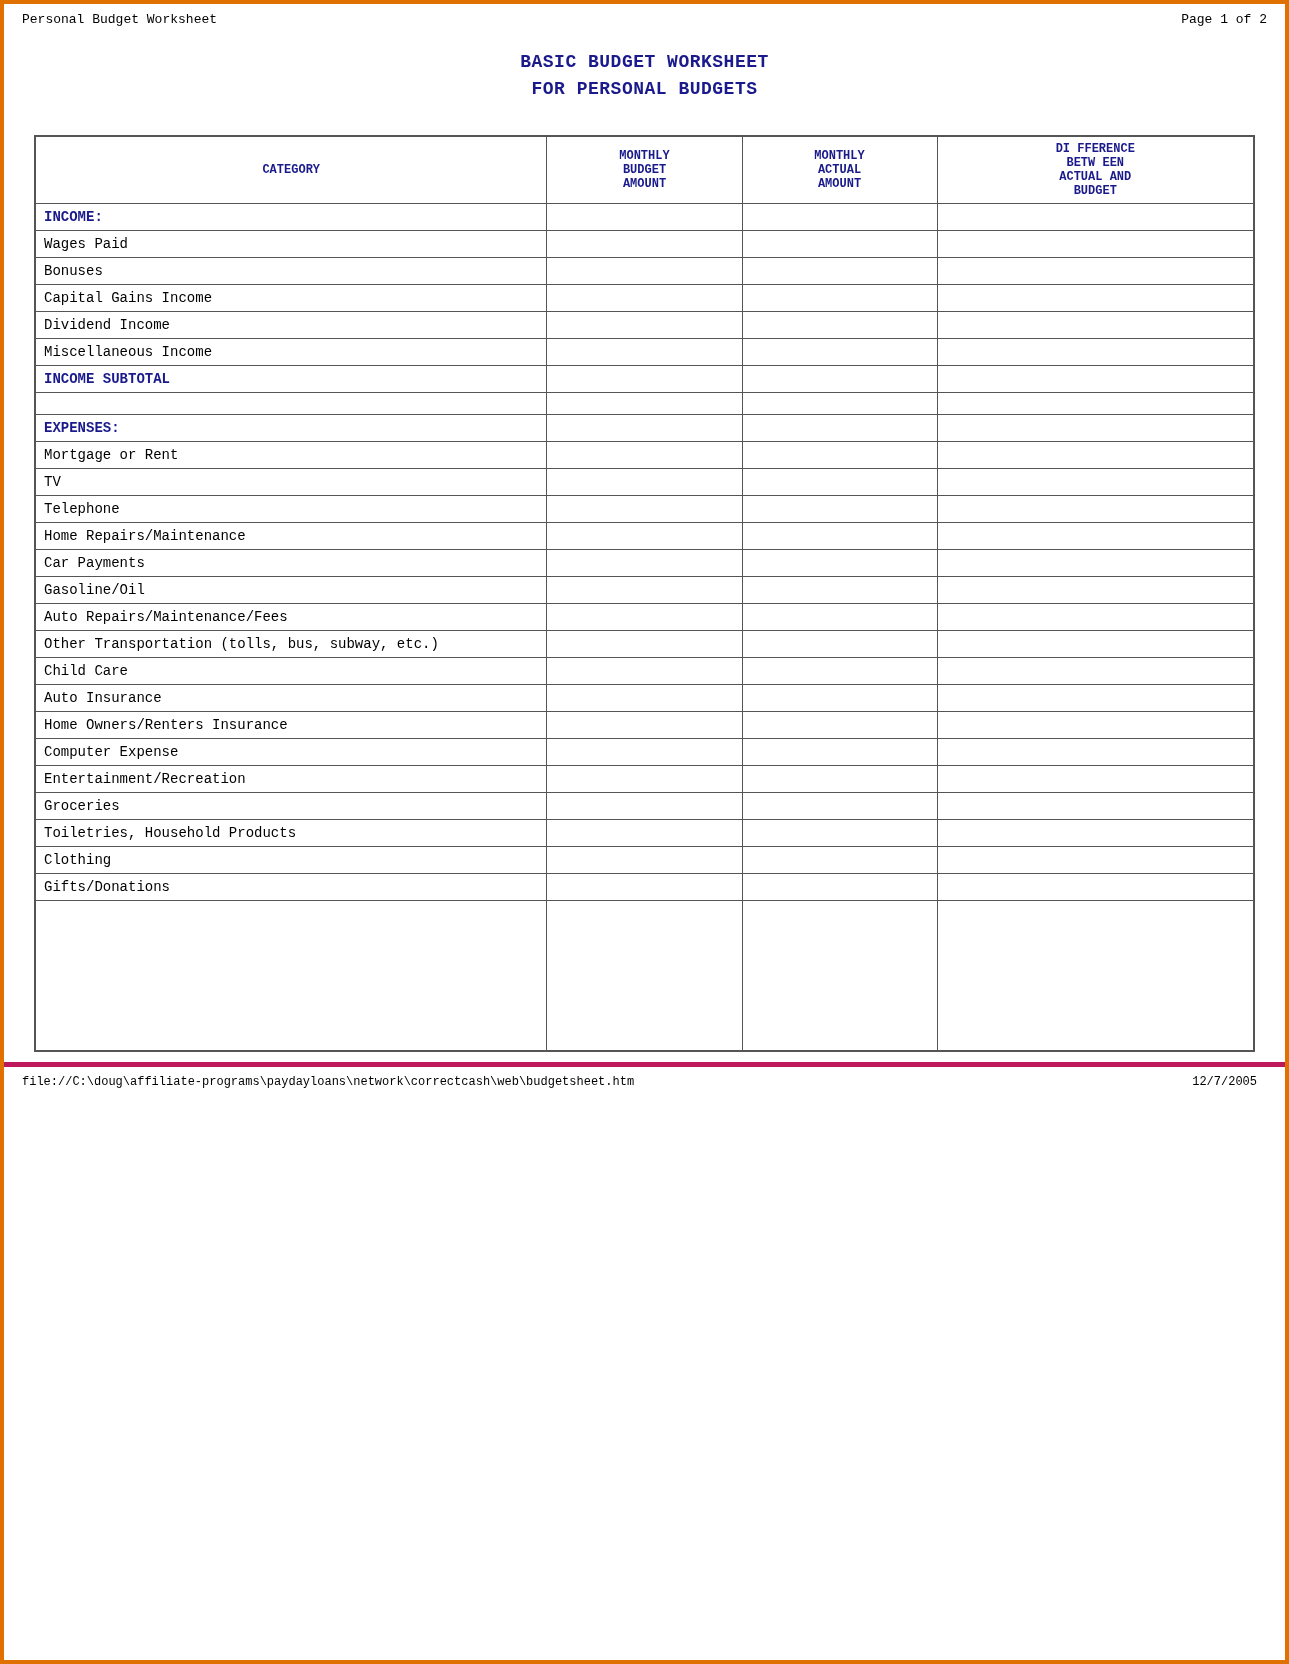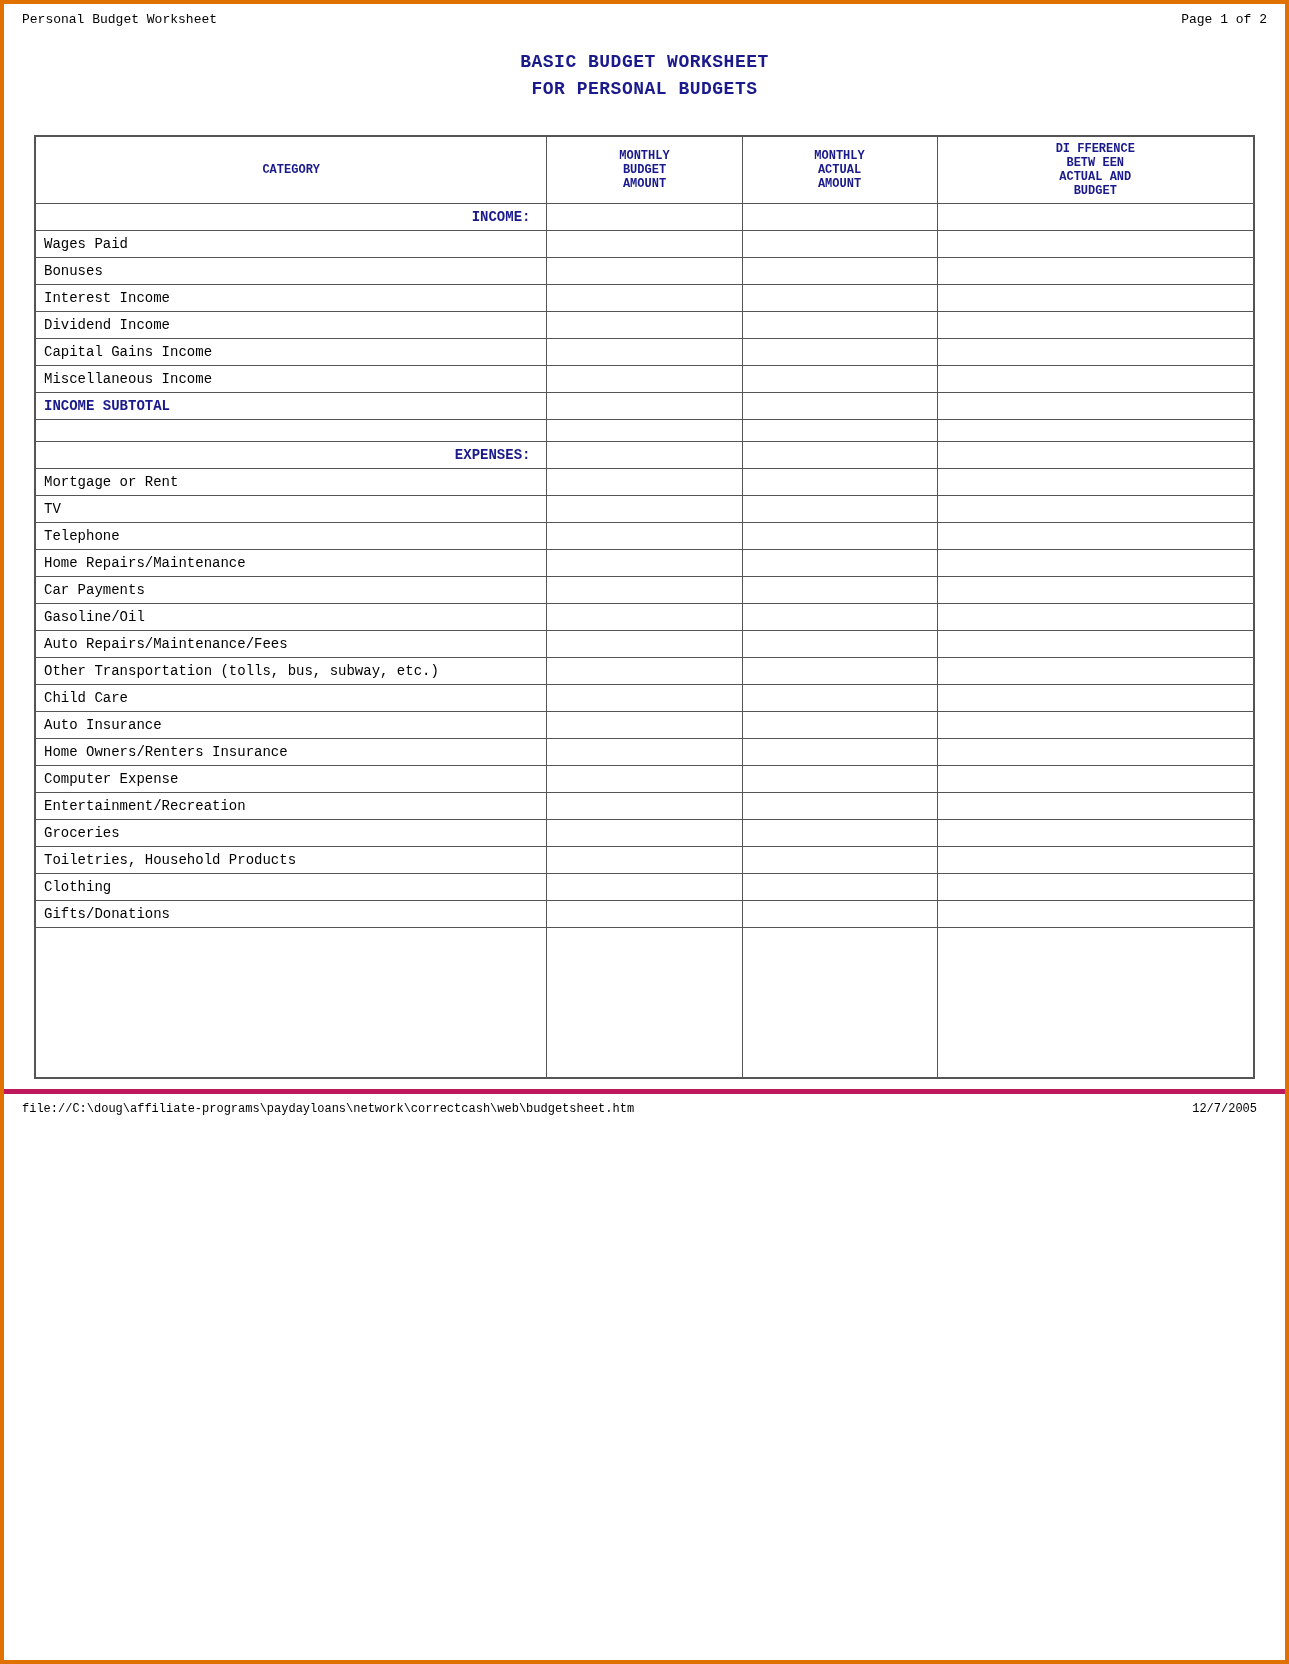--- a/index.html
+++ b/index.html
@@ -49,22 +49,21 @@
       font-weight: bold;
       text-align: center;
       font-size: 12px;
       vertical-align: middle;
     }
     .section-header td {
       font-weight: bold;
       color: #1a1a8c;
       background: #fff;
       font-size: 14px;
-      padding: 5px 16px;
-      text-align: right;
+      padding: 5px 8px;
     }
     .subtotal-row td {
       font-weight: bold;
       color: #1a1a8c;
       font-size: 14px;
       margin-top: 36px;
     }
     .data-row td {
       font-size: 14px;
       color: #000;
@@ -131,33 +130,27 @@
         <td class="col-monthly-actual"></td>
         <td class="col-difference"></td>
       </tr>
       <tr class="data-row">
         <td class="col-category">Bonuses</td>
         <td class="col-monthly-budget"></td>
         <td class="col-monthly-actual"></td>
         <td class="col-difference"></td>
       </tr>
       <tr class="data-row">
-        <td class="col-category">Interest Income</td>
+        <td class="col-category">Capital Gains Income</td>
         <td class="col-monthly-budget"></td>
         <td class="col-monthly-actual"></td>
         <td class="col-difference"></td>
       </tr>
       <tr class="data-row">
         <td class="col-category">Dividend Income</td>
-        <td class="col-monthly-budget"></td>
-        <td class="col-monthly-actual"></td>
-        <td class="col-difference"></td>
-      </tr>
-      <tr class="data-row">
-        <td class="col-category">Capital Gains Income</td>
         <td class="col-monthly-budget"></td>
         <td class="col-monthly-actual"></td>
         <td class="col-difference"></td>
       </tr>
       <tr class="data-row">
         <td class="col-category">Miscellaneous Income</td>
         <td class="col-monthly-budget"></td>
         <td class="col-monthly-actual"></td>
         <td class="col-difference"></td>
       </tr>

